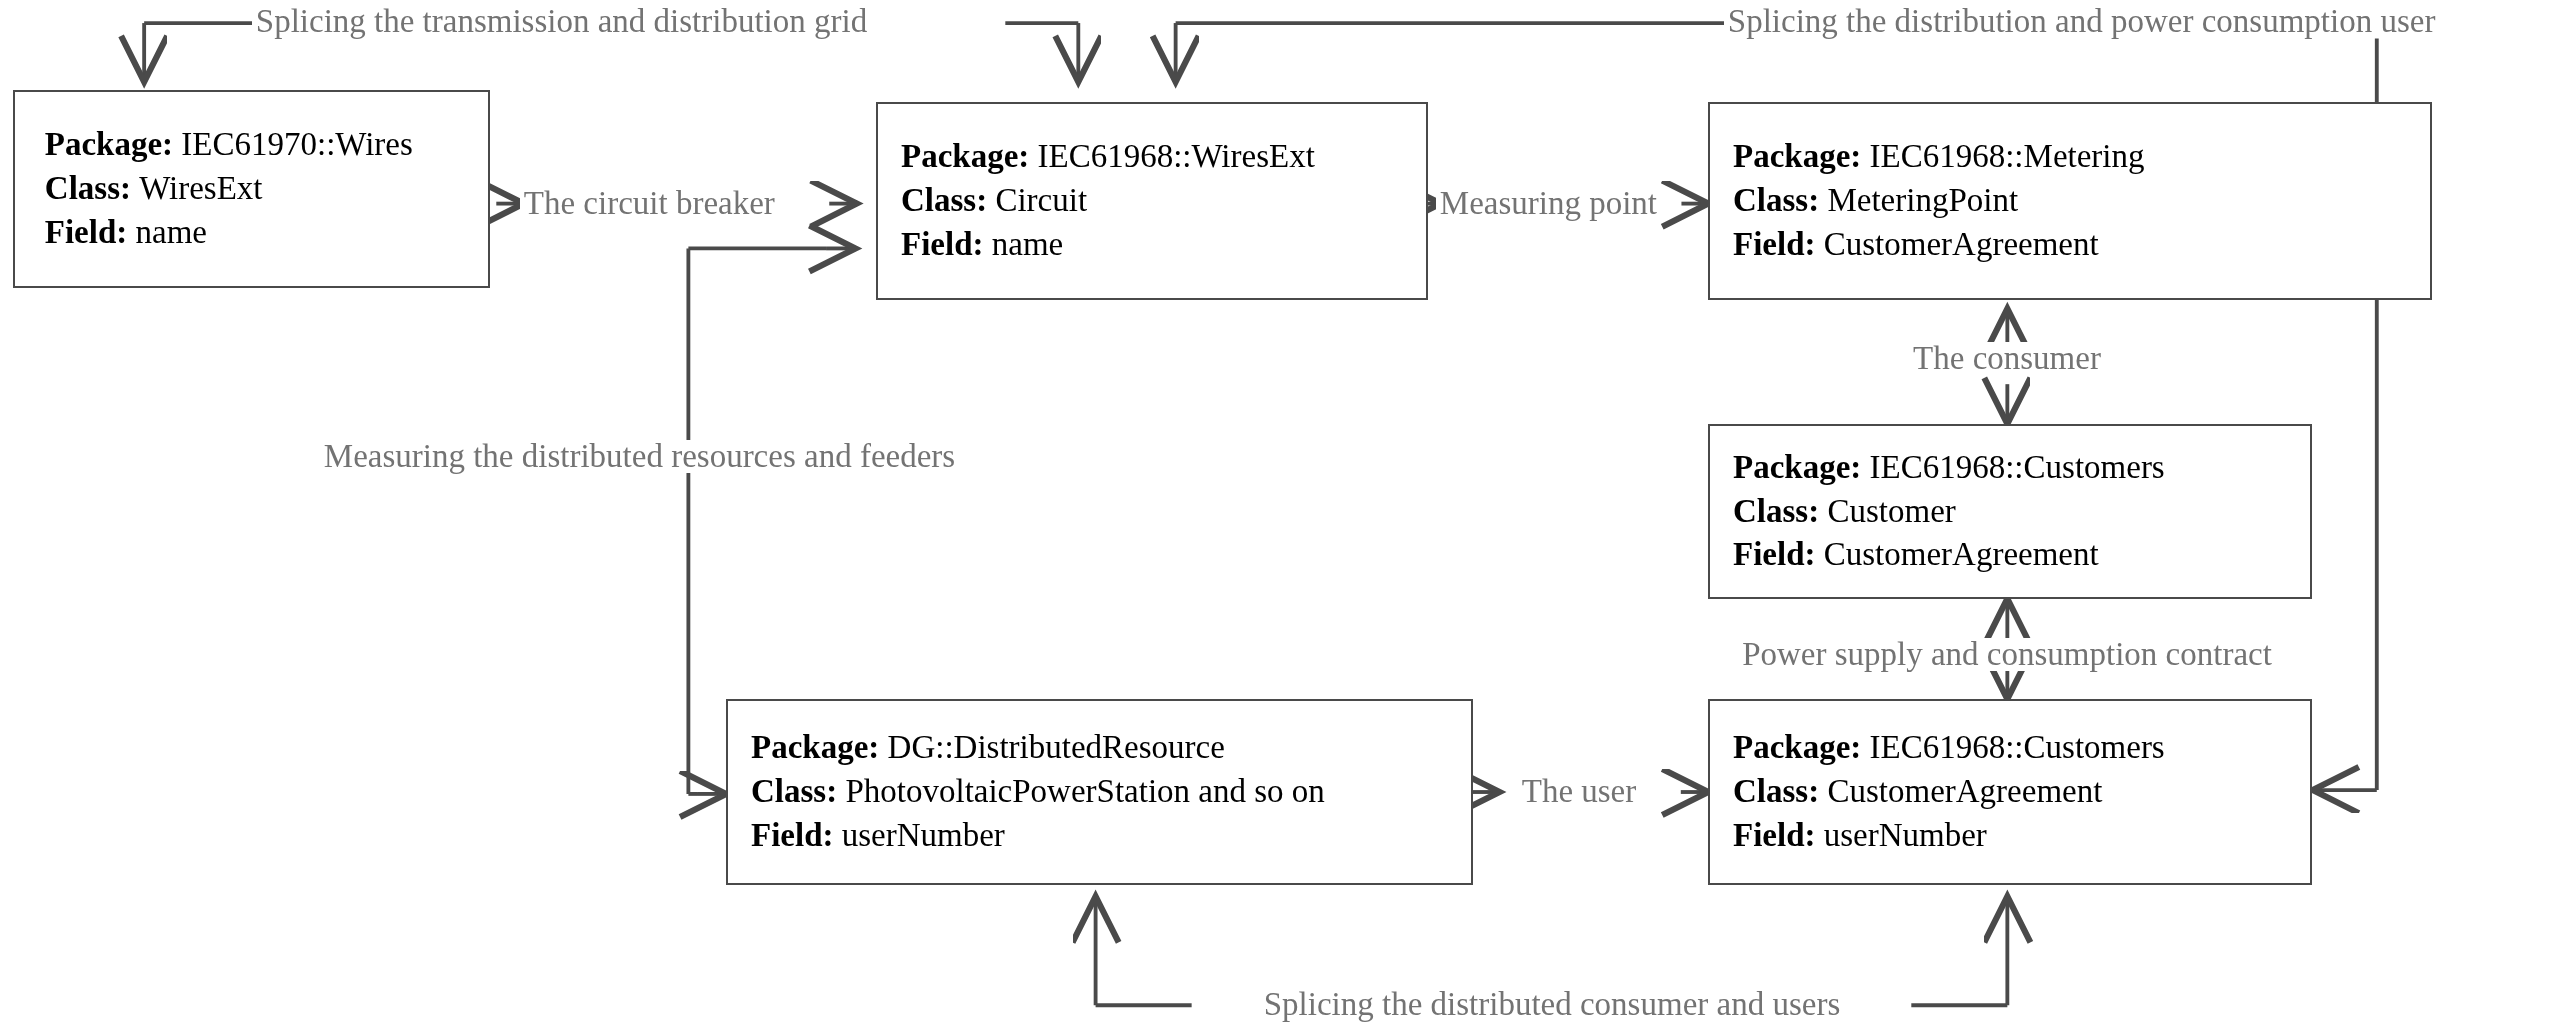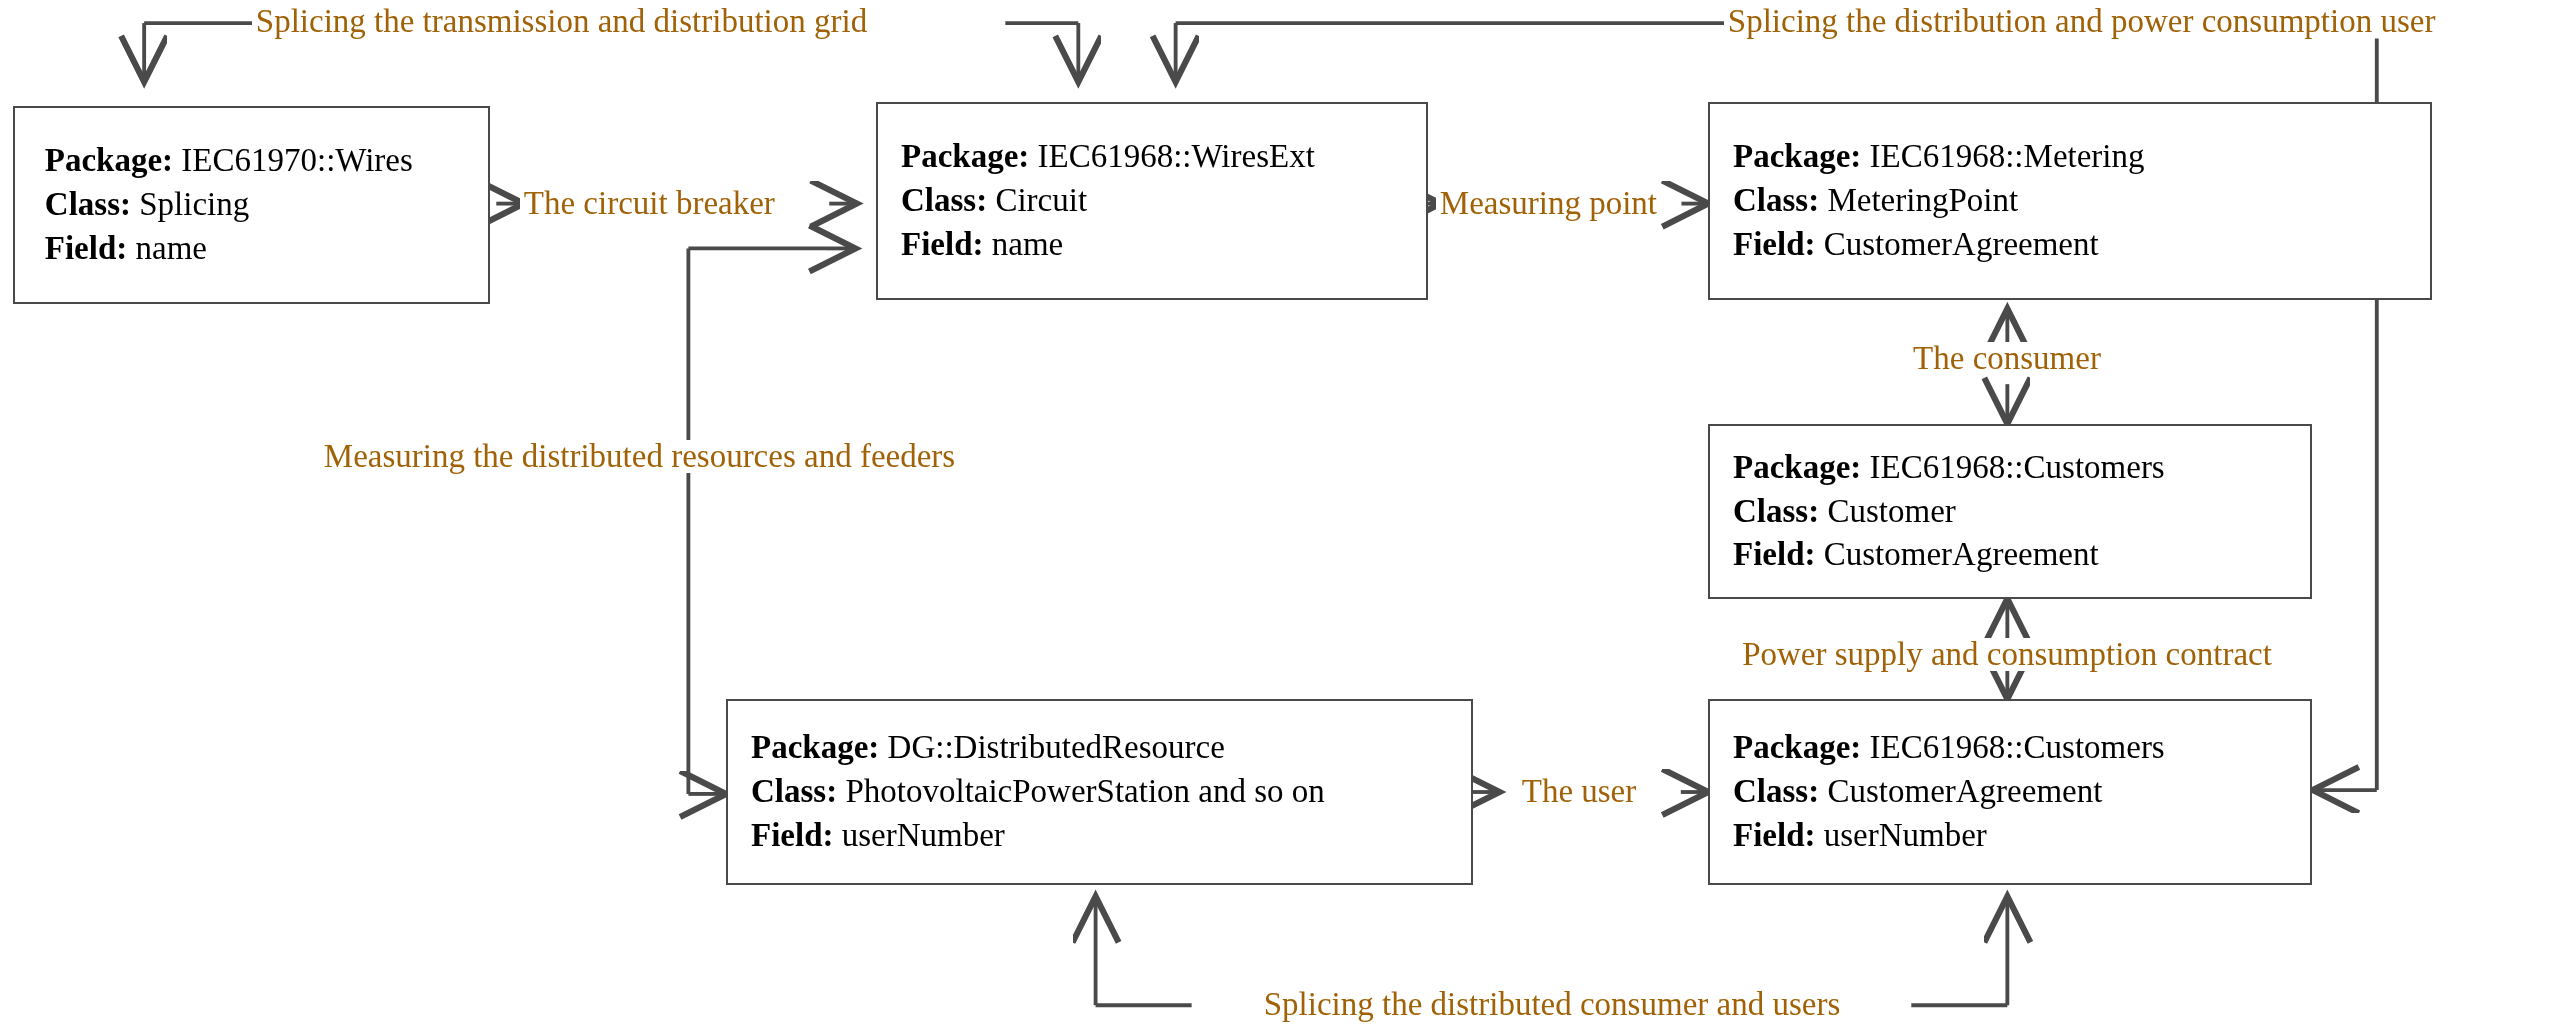--- a/index.html
+++ b/index.html
@@ -26,21 +26,21 @@
     line-height:1.33;
     color:#000;
     white-space:nowrap;
   }
   .row .k{font-weight:bold;}
   .row .v{font-weight:normal;}
   .edge-label{
     position:absolute;
     font-size:33px;
     line-height:1;
-    color:#a16207;
+    color:#737373;
     white-space:nowrap;
     background:#ffffff;
     padding:0 3.8px;
   }
   .edge-label.ctr{transform:translateX(-50%);}
 </style>
 </head>
 <body>
 
 <div id="root">
@@ -85,28 +85,28 @@
       <path d="M2300,1237 L2342,1237" marker-end="url(#ah)"></path>
       <path d="M2625,1237 L2668,1237" marker-end="url(#ah)"></path>
 
       <path d="M1711,1570 L1861,1570"></path>
       <path d="M1711,1570 L1711,1400" marker-end="url(#ah)"></path>
       <path d="M2985,1570 L3135,1570"></path>
       <path d="M3135,1570 L3135,1400" marker-end="url(#ah)"></path>
     </g>
   </svg>
 
-  <div class="box" style="left:12.8px;top:106px;width:477px;height:198px;padding-left:30px;">
+  <div class="box" style="left:12.8px;top:90px;width:477px;height:198px;padding-left:30px;">
     <div class="row">
       <span class="k">Package: </span>
       <span class="v">IEC61970::Wires</span>
     </div>
     <div class="row">
       <span class="k">Class: </span>
-      <span class="v">Splicing</span>
+      <span class="v">WiresExt</span>
     </div>
     <div class="row">
       <span class="k">Field: </span>
       <span class="v">name</span>
     </div>
   </div>
 
   <div class="box" style="left:857px;top:102px;width:552px;height:198px;margin-left:19px;">
     <div class="row">
       <span class="k">Package: </span>

